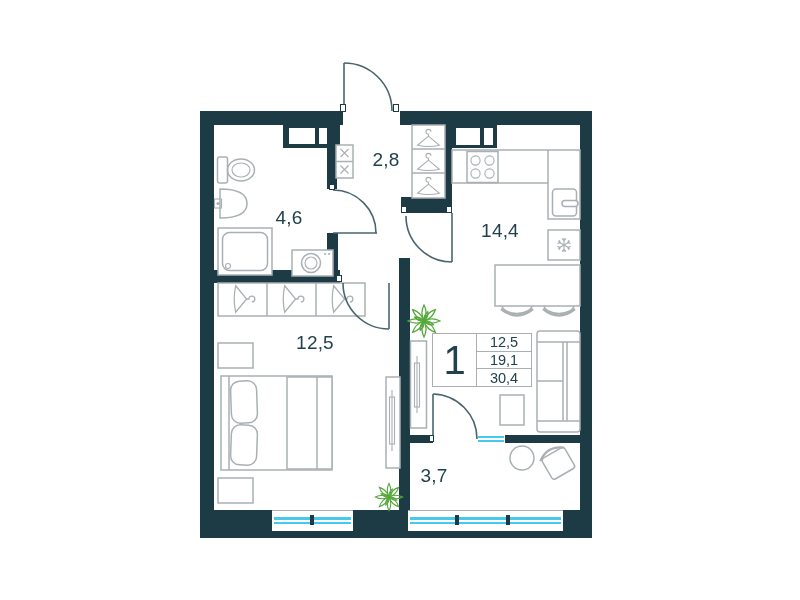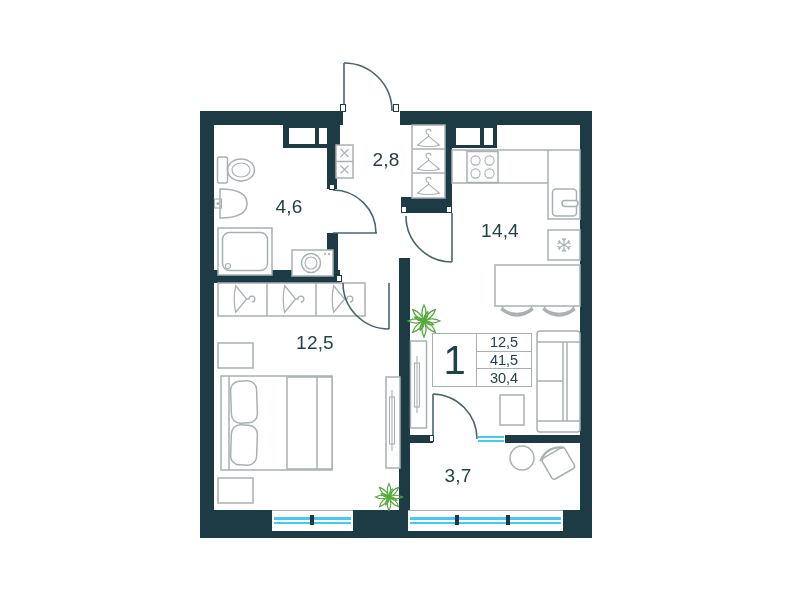--- a/index.html
+++ b/index.html
@@ -72,21 +72,21 @@
   <div class="tick" style="left:506px;top:515px;width:4px;height:10px"></div>
 
   <div class="vbox" style="left:477px;top:435px;width:28px;height:8px"></div>
   <div class="glass" style="left:478px;top:436.3px;width:26px;height:2px"></div>
   <div class="glass" style="left:478px;top:440.2px;width:26px;height:2px"></div>
 
   <div id="infobox">
     <div class="big">1</div>
     <div class="col">
       <div>12,5</div>
-      <div>41,5</div>
+      <div>19,1</div>
       <div>30,4</div>
     </div>
   </div>
 
   <svg width="800" height="600" viewBox="0 0 800 600">
     <defs>
       <g id="hanger">
         <path class="ft" d="M 0 -4 v -2 a 2.6 2.6 0 1 1 2.6 -2.6"></path>
         <path class="ft" d="M -11.5 5.5 L 0 -4 L 11.5 5.5 Q 0 8 -11.5 5.5 Z"></path>
       </g>
@@ -268,19 +268,19 @@
   </svg>
 
   <div class="jamb" style="left:340px;top:104px;width:6px;height:8px"></div>
   <div class="jamb" style="left:393px;top:104px;width:6px;height:8px"></div>
   <div class="jamb" style="left:329px;top:184px;width:6px;height:6px"></div>
   <div class="jamb" style="left:401px;top:206px;width:6px;height:7px"></div>
   <div class="jamb" style="left:446px;top:206px;width:6px;height:7px"></div>
   <div class="jamb" style="left:336px;top:275px;width:6px;height:7px"></div>
   <div class="jamb" style="left:429px;top:435px;width:5px;height:7px"></div>
 
-  <div class="lbl" style="left:289px;top:207px">4,6</div>
+  <div class="lbl" style="left:289px;top:218px">4,6</div>
   <div class="lbl" style="left:386px;top:160px">2,8</div>
   <div class="lbl" style="left:500px;top:231px">14,4</div>
   <div class="lbl" style="left:315px;top:343px">12,5</div>
-  <div class="lbl" style="left:458px;top:476px">3,7</div>
+  <div class="lbl" style="left:434px;top:476px">3,7</div>
 
 </div>
 
 </body></html>

